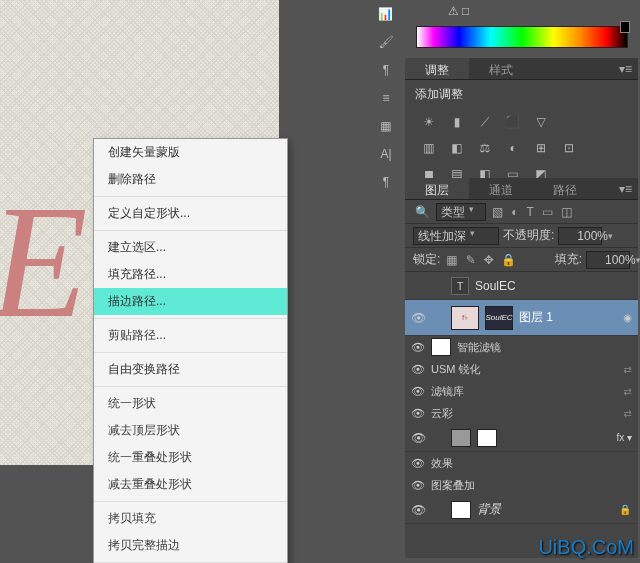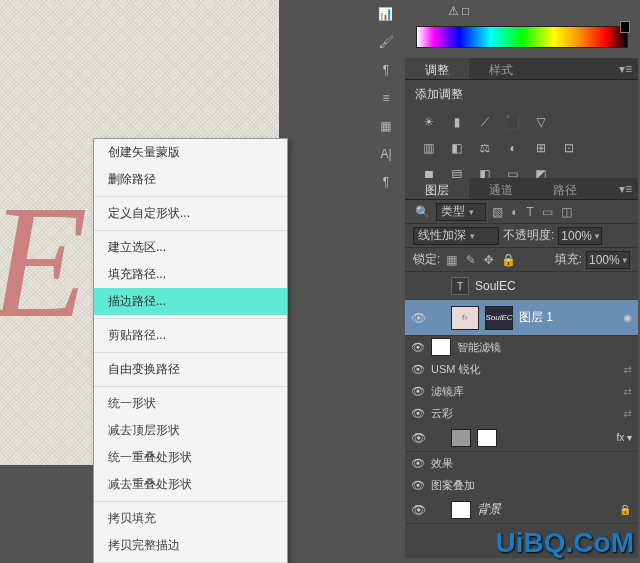--- a/index.html
+++ b/index.html
@@ -16,23 +16,23 @@
 .tabs{display:flex;height:22px;background:#383838;border-bottom:1px solid #222}
 .tab{padding:4px 20px;color:#999;cursor:pointer}
 .tab.active{background:#454545;color:#ddd}
 .panel-menu{margin-left:auto;padding:4px 6px;color:#aaa}
 .adjustments{left:405px;top:58px;width:233px;height:120px}
 .adj-title{padding:6px 10px;color:#ddd}
 .adj-icons{display:flex;flex-wrap:wrap;gap:8px;padding:4px 14px}
 .adj-icons span{width:20px;height:18px;display:inline-flex;align-items:center;justify-content:center;color:#b8b8b8}
 .layers-panel{left:405px;top:178px;width:233px;height:380px}
 .filter-row{display:flex;align-items:center;height:24px;padding:2px 8px;background:#454545;border-bottom:1px solid #333;gap:4px}
-.dropdown{background:#3a3a3a;border:1px solid #222;height:18px;display:flex;align-items:center;padding:0 4px;color:#ccc;gap:4px}
+.dropdown{background:#3a3a3a;border:1px solid #222;height:18px;display:flex;padding:0 4px;color:#ccc;gap:4px}
 .dropdown::after{content:"▾";font-size:9px;color:#aaa}
-.val-box{background:#3a3a3a;border:1px solid #222;height:18px;width:44px;display:flex;align-items:center;padding:0 2px;color:#ccc;justify-content:space-between}
+.val-box{background:#3a3a3a;border:1px solid #222;height:18px;width:44px;display:flex;align-items:center;padding:0 18px;color:#ccc;justify-content:space-between}
 .val-box::after{content:"▾";font-size:9px;color:#aaa}
 .icon-btn{color:#aaa;padding:0 2px}
 .layer-tree{background:#454545}
 .layer-row{display:flex;align-items:center;height:28px;padding:0 6px;border-bottom:1px solid #3a3a3a;gap:6px}
 .layer-row.tall{height:36px}
 .layer-row.selected{background:#6b8eb5}
 .eye{width:14px;text-align:center;color:#ccc}
 .layer-thumb{width:28px;height:24px;background:#fff;border:1px solid #222}
 .layer-thumb.small{width:20px;height:18px}
 .layer-thumb.dark{background:#2a2a3a;display:flex;align-items:center;justify-content:center;font-size:8px;color:#eee;font-style:italic}
@@ -42,21 +42,21 @@
 .fx-icon{color:#ccc;font-size:10px}
 .indent-1{padding-left:40px}
 .indent-2{padding-left:58px}
 .sub-row{display:flex;align-items:center;height:22px;padding:0 6px;gap:6px;font-size:11px;color:#ccc}
 .link-icon{color:#888;font-size:10px}
 .ctx-menu{position:absolute;left:93px;top:138px;width:195px;background:#f4f4f4;border:1px solid #999;box-shadow:3px 3px 6px rgba(0,0,0,.3);z-index:100}
 .ctx-item{padding:5px 14px;color:#333;font-size:12px}
 .ctx-item.disabled{color:#404040}
 .ctx-item.hover{background:#5eead4}
 .ctx-sep{height:1px;background:#ddd;margin:3px 0}
-.watermark{position:absolute;right:6px;bottom:4px;font-size:28px;font-weight:bold;color:#1a7bc4;text-shadow:1px 1px 2px #000}
+.watermark{position:absolute;right:6px;bottom:4px;font-size:20px;font-weight:normal;color:#1a7bc4;text-shadow:1px 1px 2px #000}
 .t-icon{display:inline-block;width:18px;height:18px;border:1px solid #666;text-align:center;line-height:16px;font-size:11px;color:#ccc;background:#3a3a3a}
 </style>
 </head>
 <body>
 
 <div class="canvas">
   <div class="canvas-text">E</div>
 </div>
 
 <div class="toolbar">

